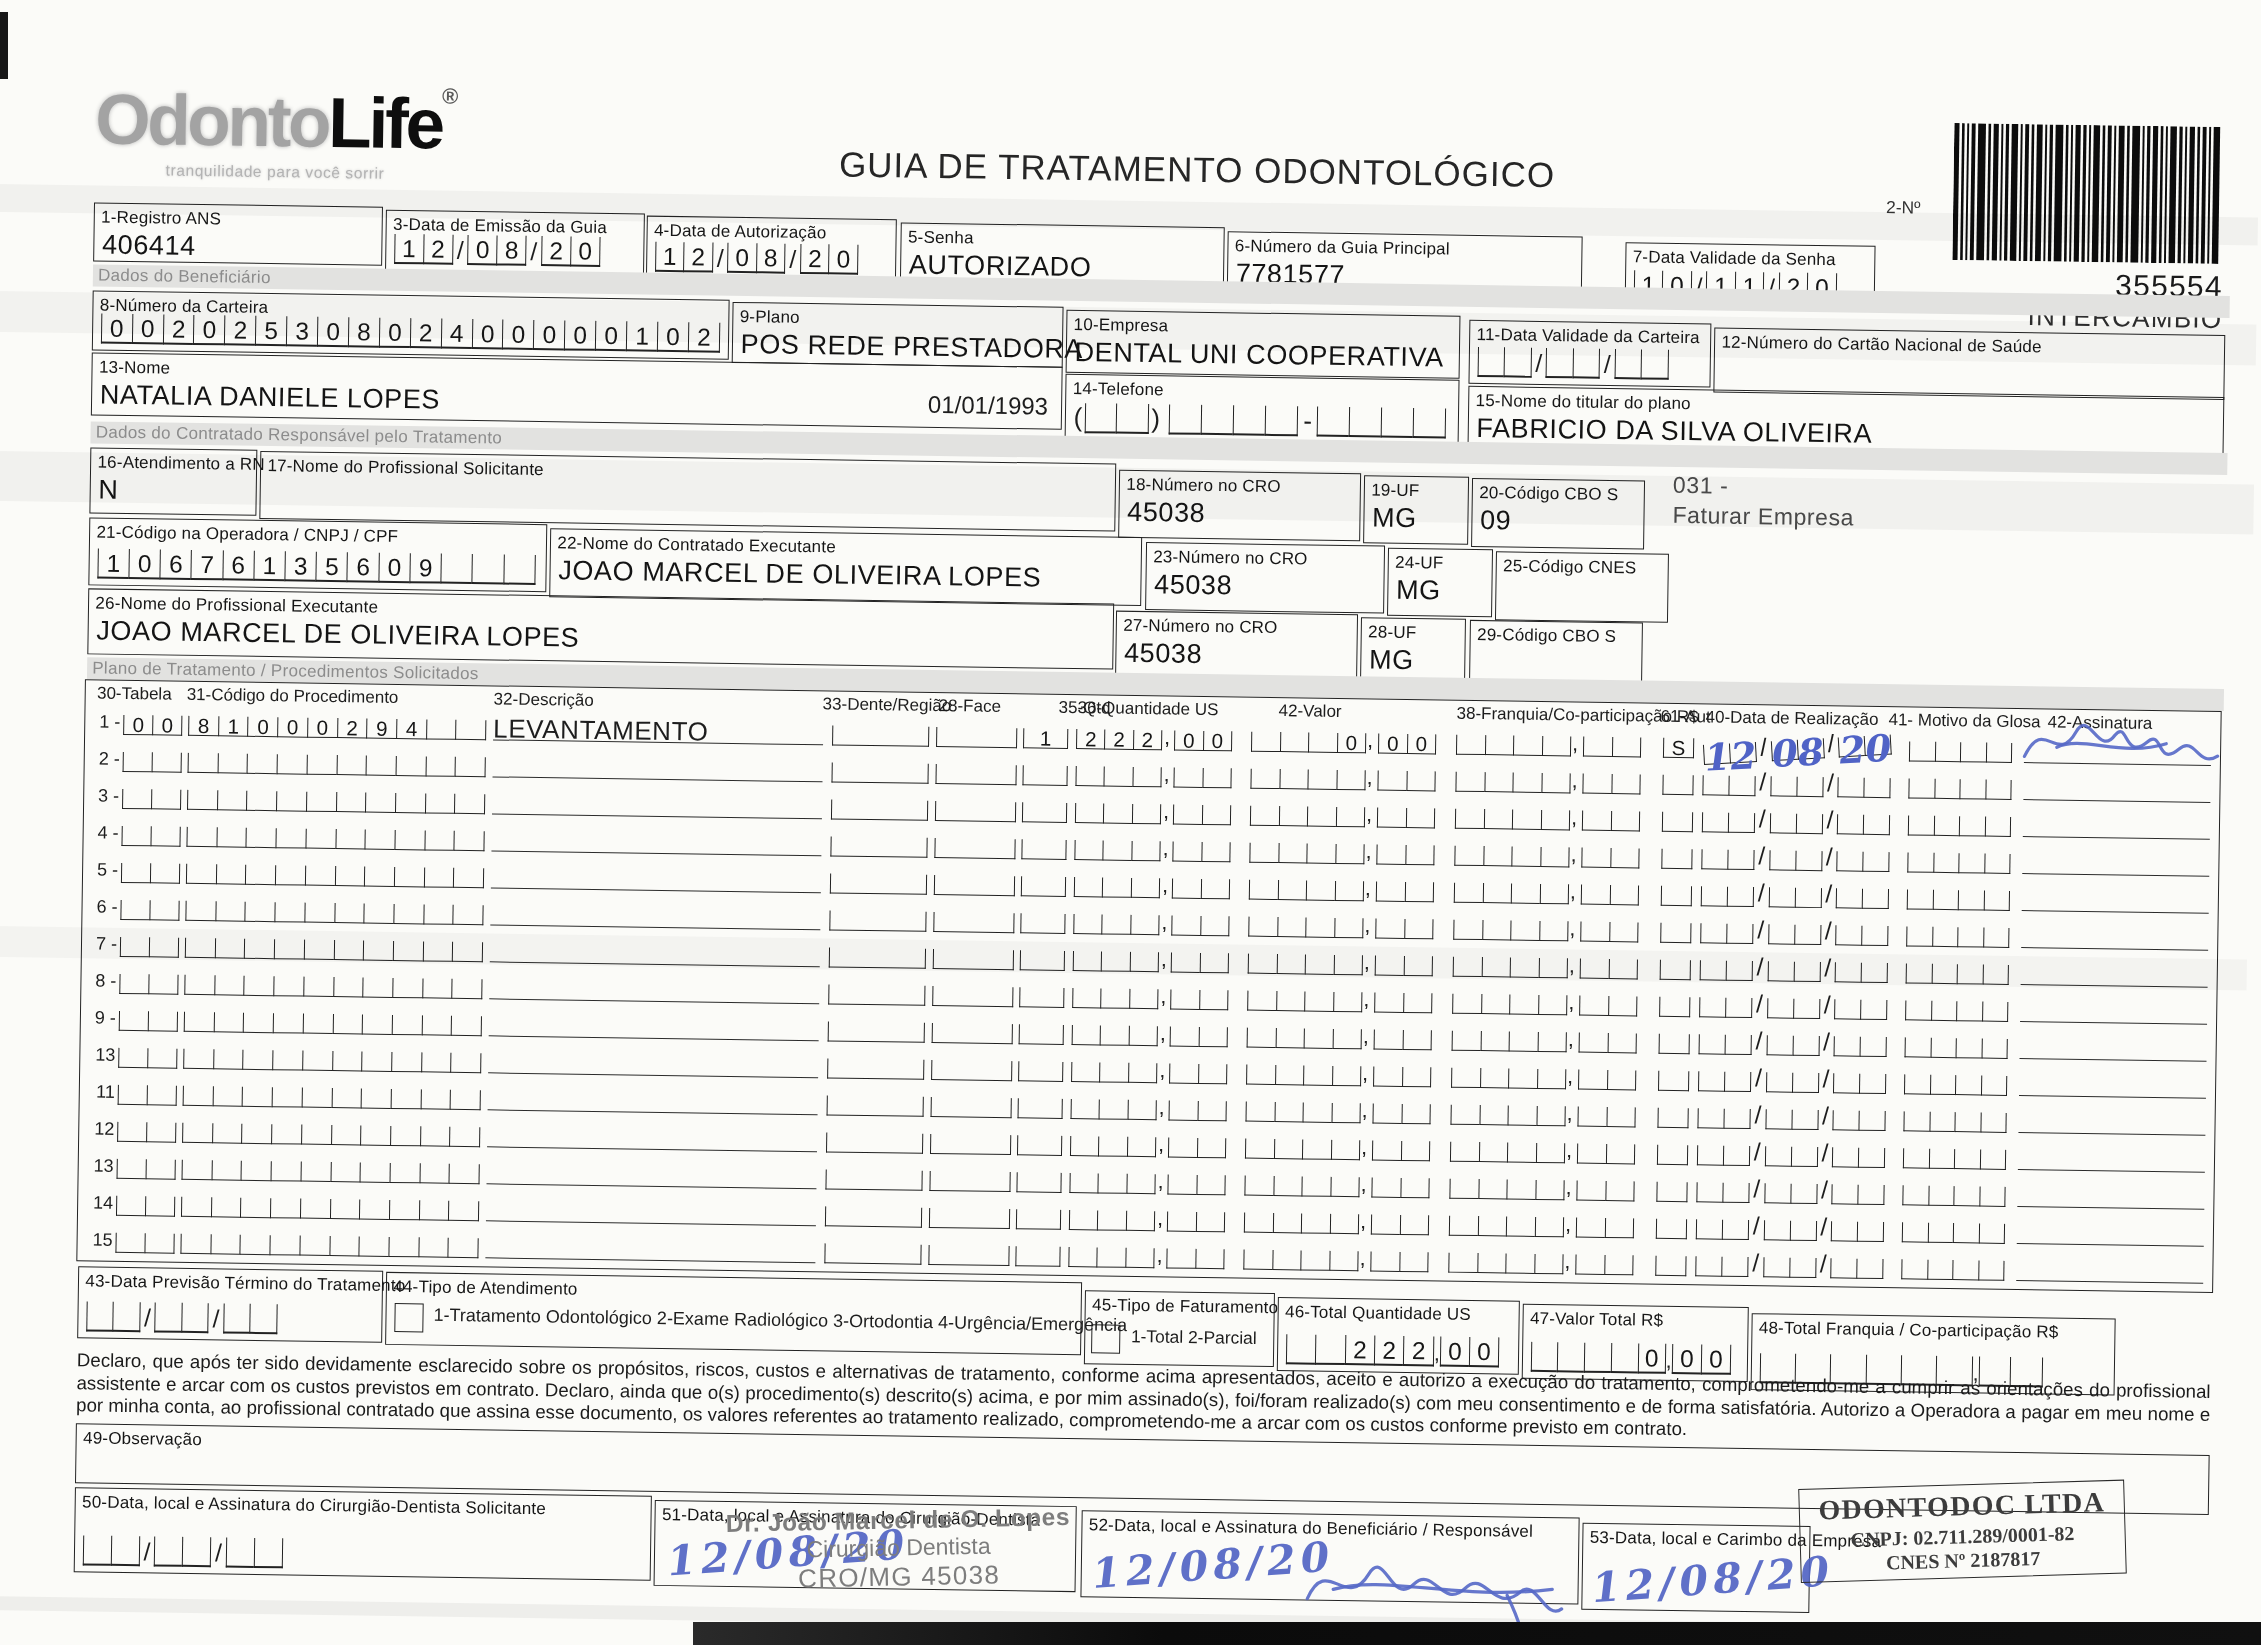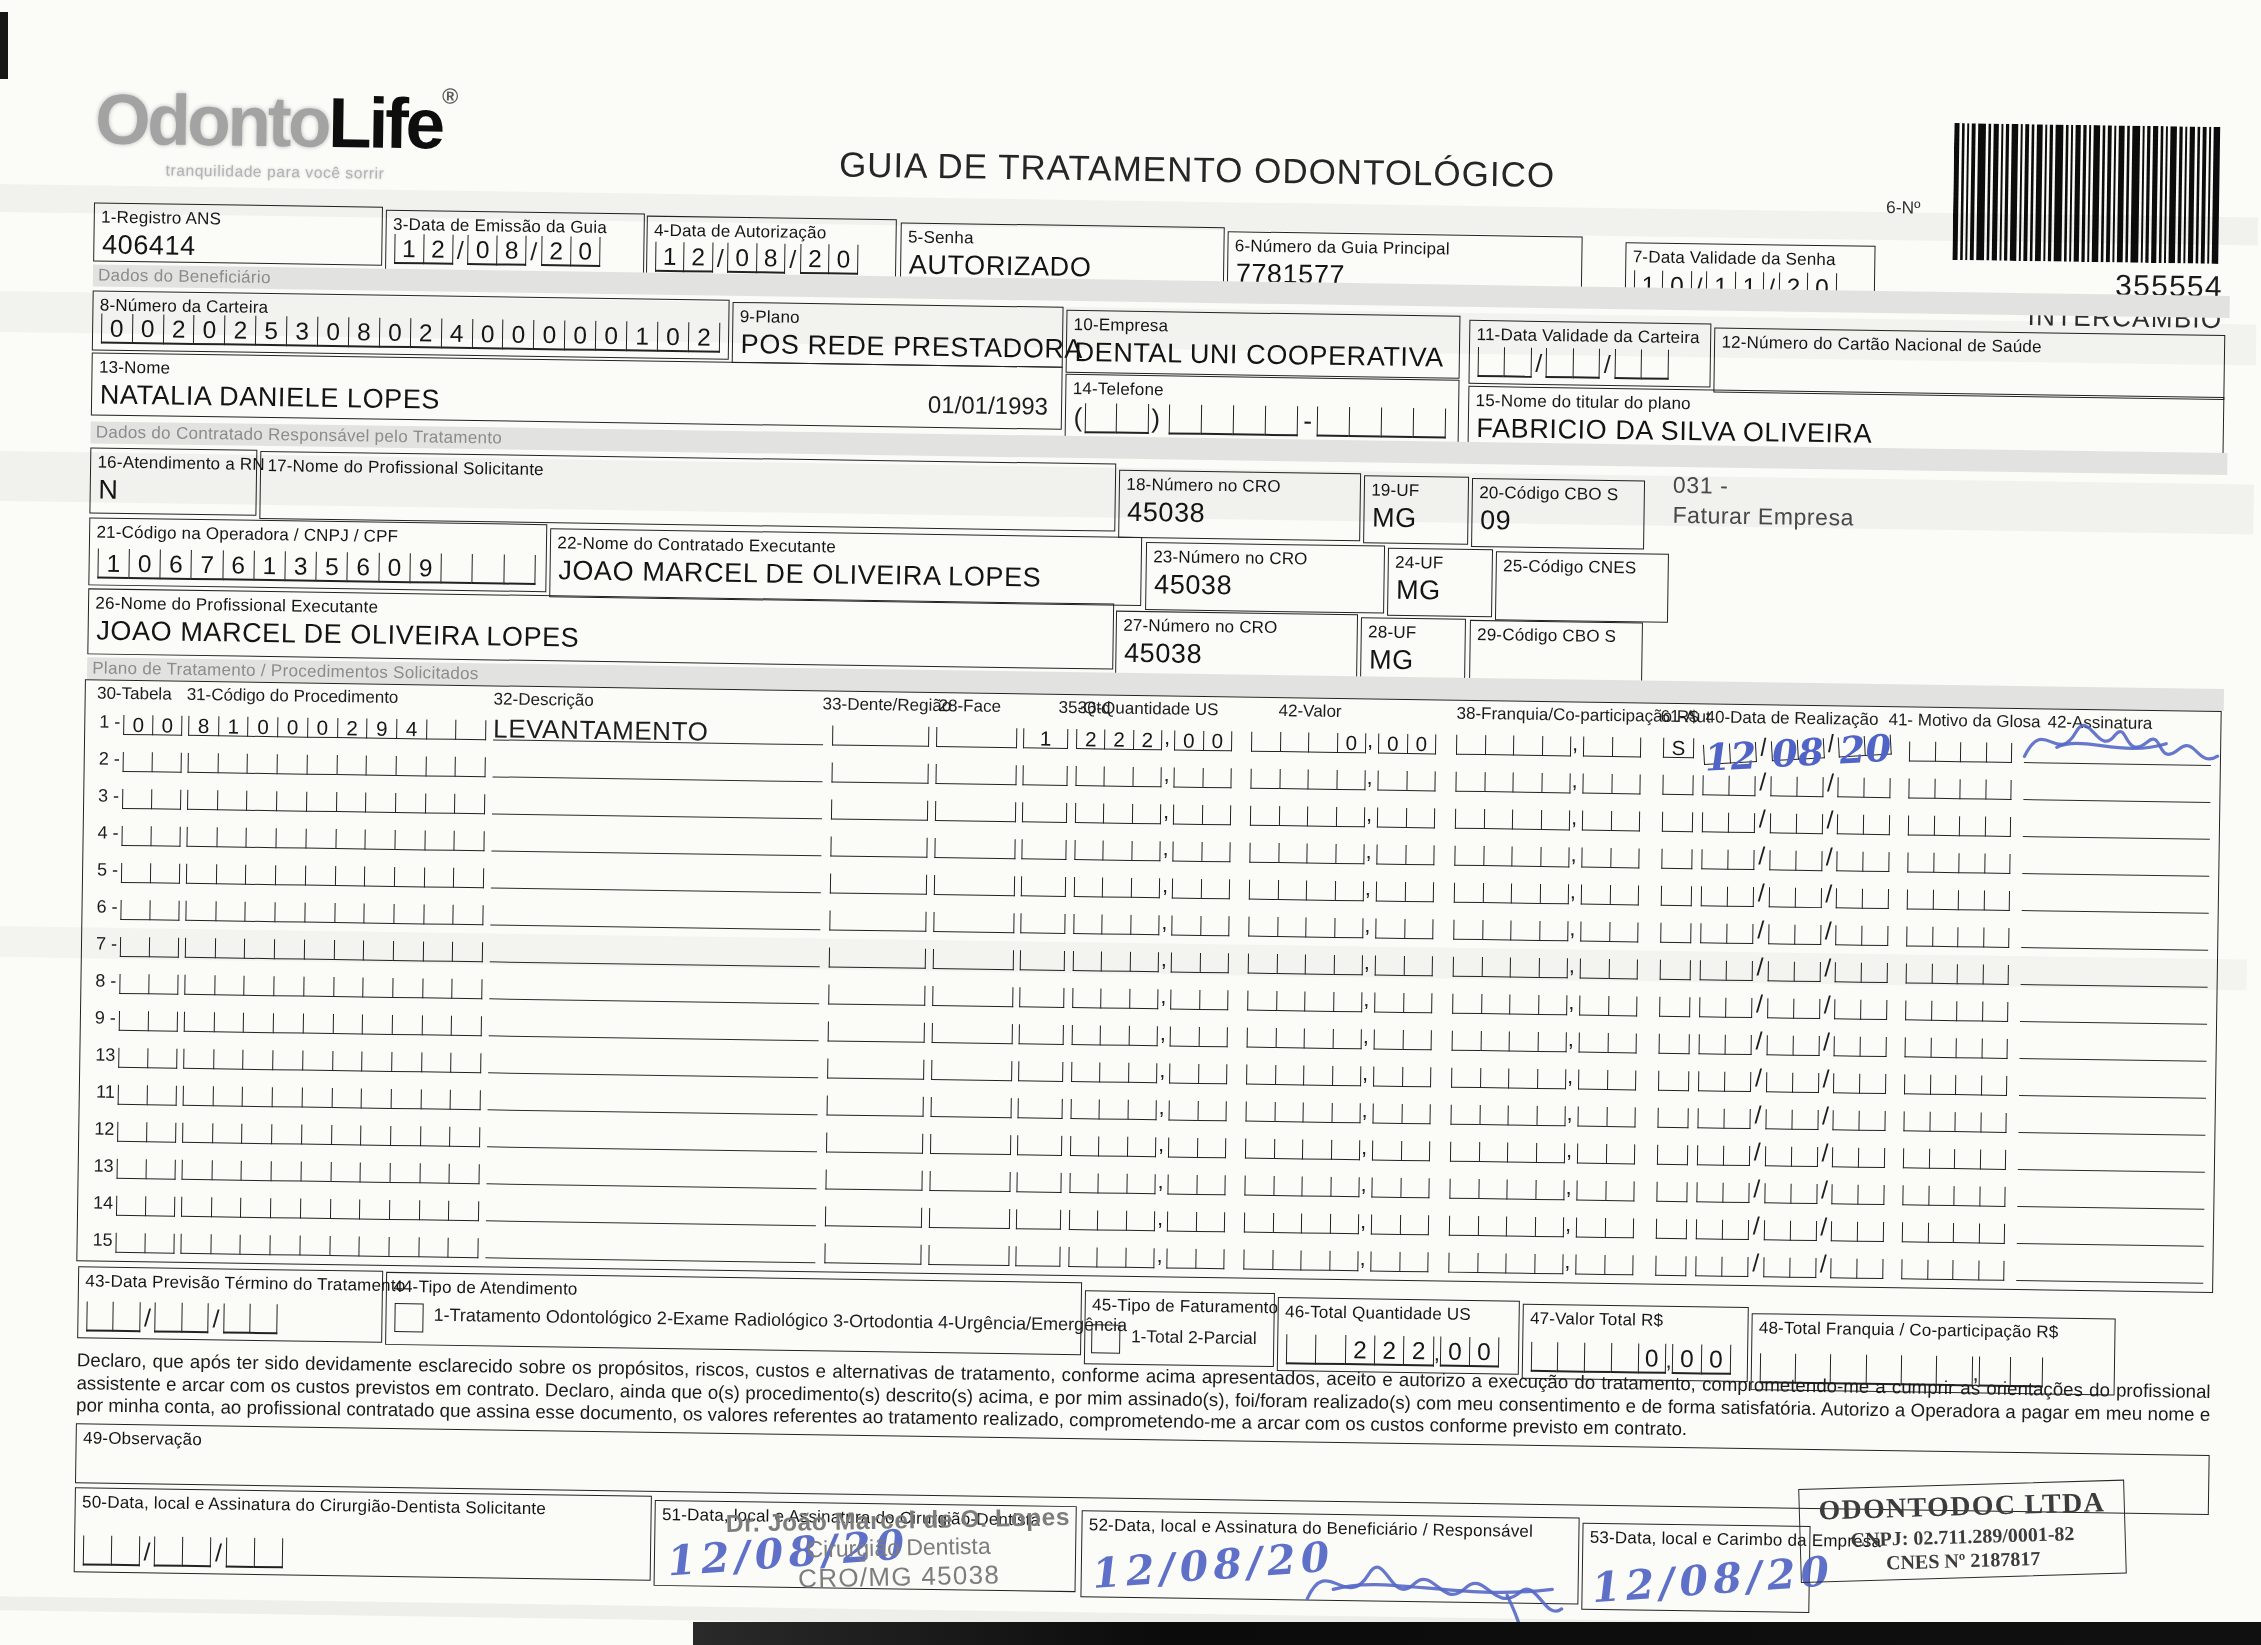--- a/index.html
+++ b/index.html
@@ -80,21 +80,21 @@
 </head>
 <body>
 
 <div id="form">
 
   <div class="logo">
     <span class="l1"><span class="g">Odonto</span><span class="k">Life</span><span class="reg">®</span></span>
     <span class="tag">tranquilidade para você sorrir</span>
   </div>
   <div class="title">GUIA DE TRATAMENTO ODONTOLÓGICO</div>
-  <div class="bclabel">6-Nº</div>
+  <div class="bclabel">2-Nº</div>
   <svg class="barcode" viewBox="0 0 420 212" preserveAspectRatio="none">
     <g fill="#0c0c0c">
       <rect x="0" y="0" width="8" height="212"></rect>
         <rect x="12" y="0" width="4" height="212"></rect>
         <rect x="20" y="0" width="3" height="212"></rect>
         <rect x="27" y="0" width="6" height="212"></rect>
         <rect x="37" y="0" width="12" height="212"></rect>
         <rect x="53" y="0" width="4" height="212"></rect>
         <rect x="61" y="0" width="8" height="212"></rect>
         <rect x="73" y="0" width="3" height="212"></rect>

